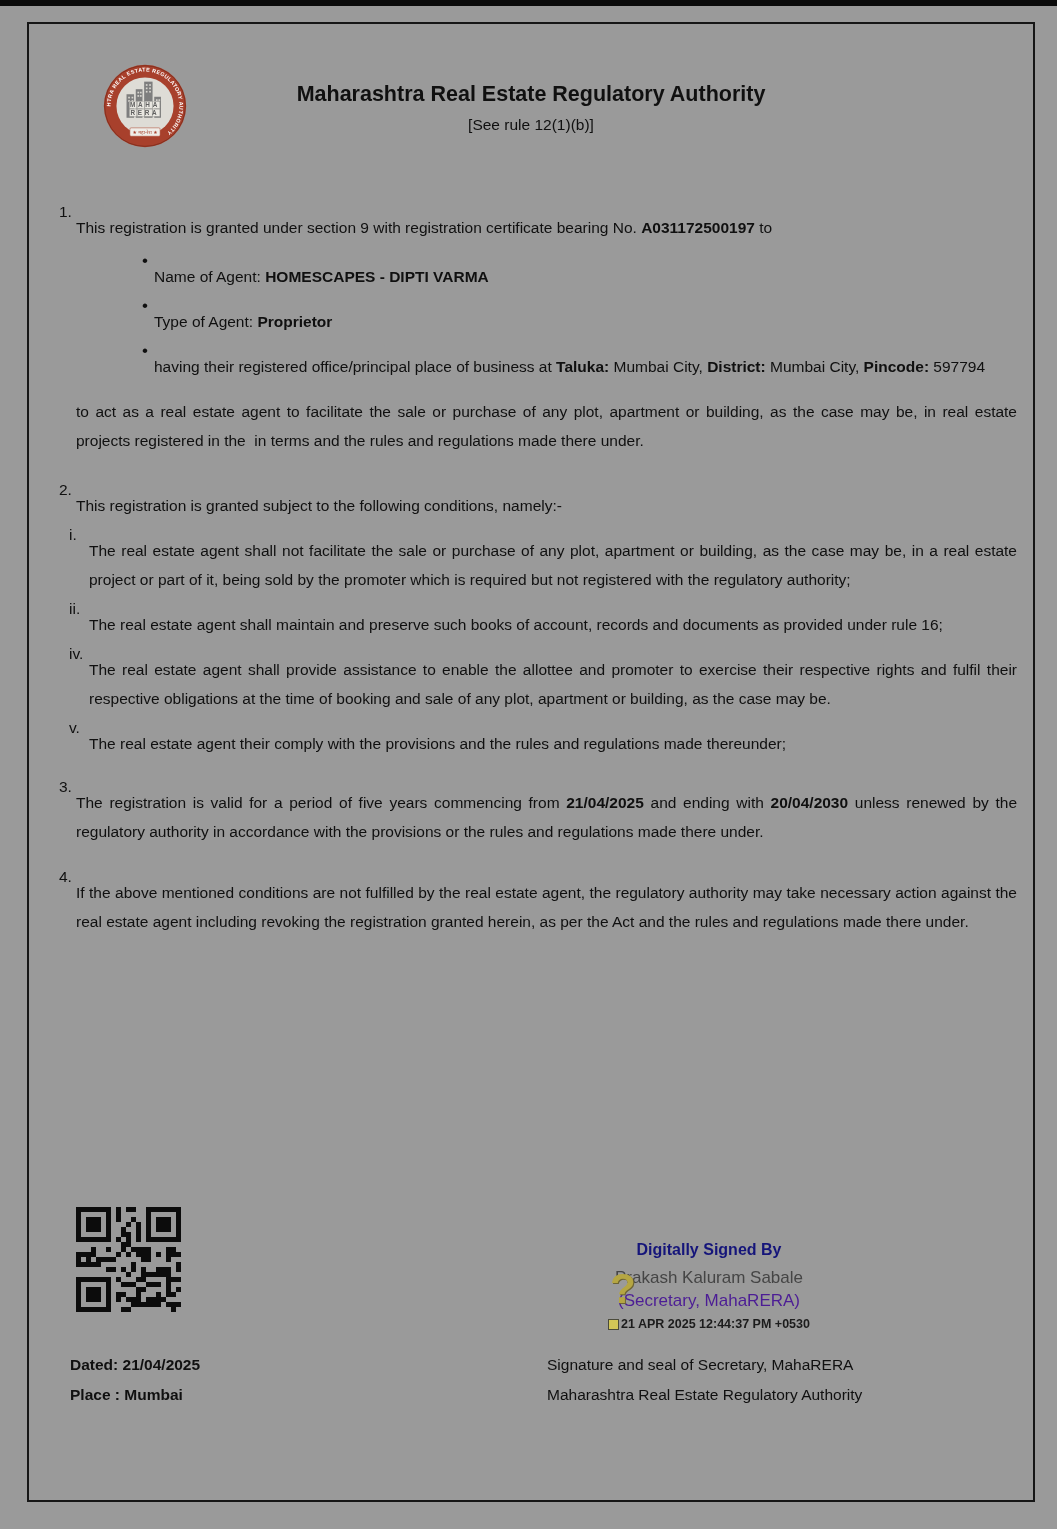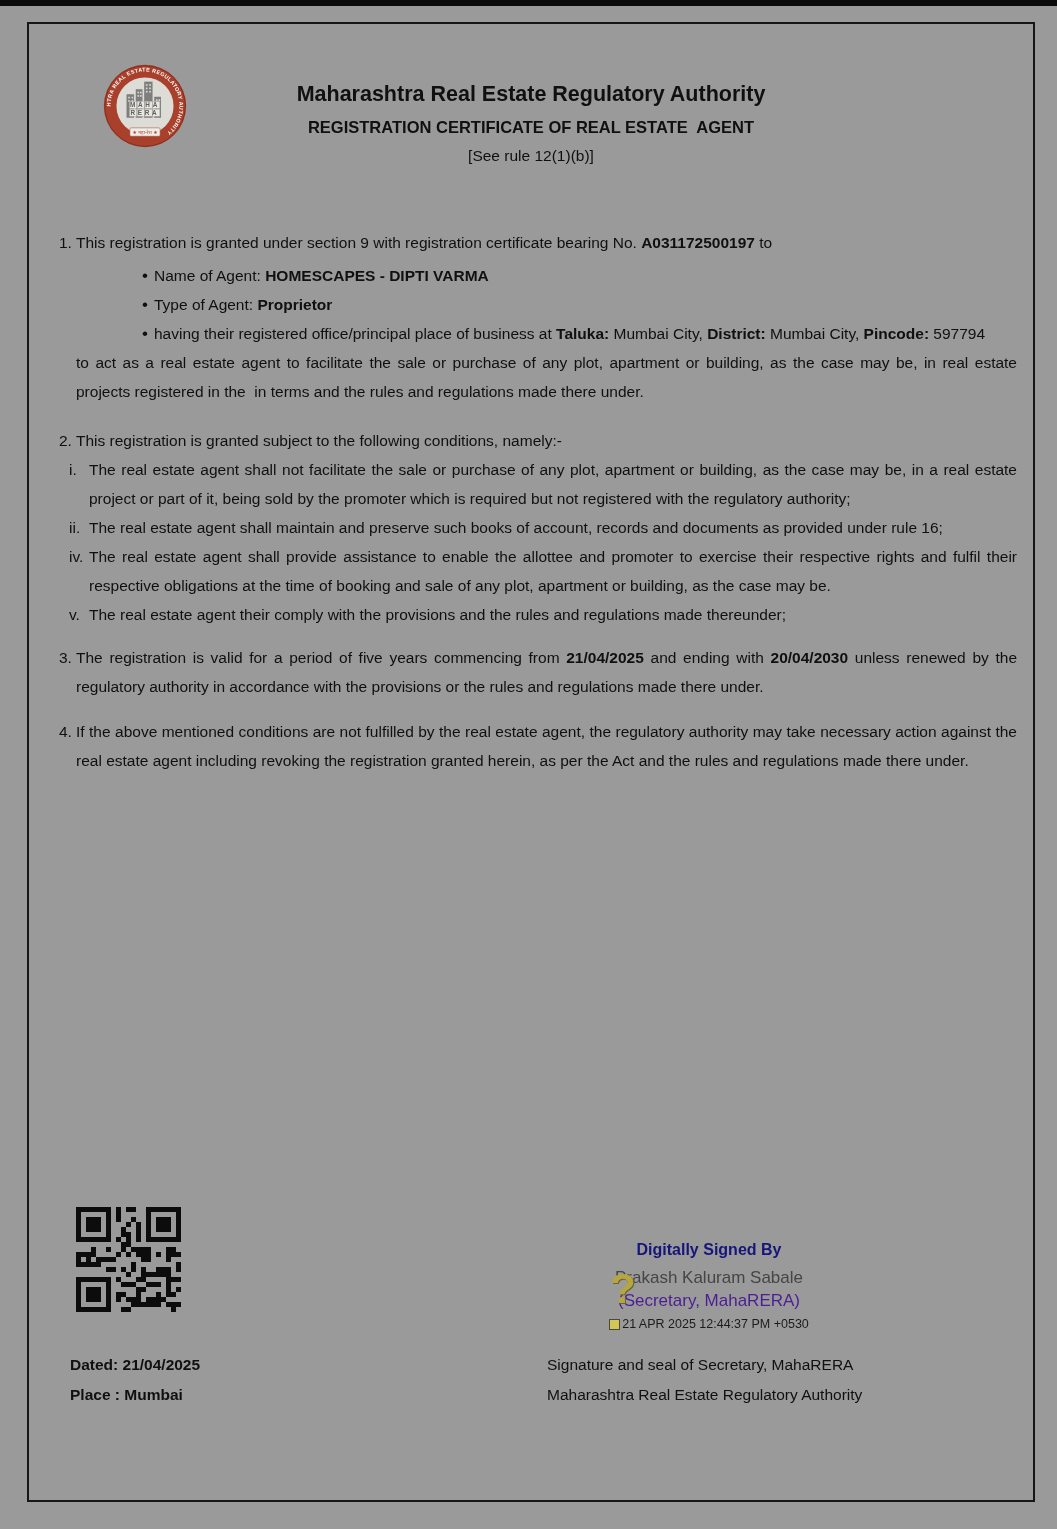--- a/index.html
+++ b/index.html
@@ -21,42 +21,42 @@
   .titles { text-align:center; padding-top:58px; }
   .title    { font-size:21.5px; font-weight:bold; line-height:24px; }
   .subtitle { font-size:16.5px; font-weight:bold; line-height:20px; margin-top:11px; white-space:pre; }
   .form-title { font-size:16.5px; font-weight:bold; line-height:20px; margin-top:13px; }
   .rule-ref { font-size:15.5px; line-height:19px; margin-top:9px; }
   
   .doc-body { margin-top:63px; padding:0 16px 0 30px; font-size:15.5px; line-height:29px; }
   .clause { display:flex; }
   .clause-num { flex:none; width:17px; }
   .clause-content { flex:1; min-width:0; }
-  .doc-body p { text-align:justify; }
+  .doc-body p { text-align:justify;margin-top:16px; }
   .prewrap { white-space:pre-wrap; }
   .bullets { margin:4px 0 0 66px; }
   .bullet-row { display:flex; }
   .bullet-glyph { flex:none; width:12px; font-size:17px; }
   .bullet-text { flex:1; text-align:center; }
   .conds { margin-left:-7px; }
   .cond { display:flex; }
   .cond-num { flex:none; width:20px; }
   .cond-text { flex:1; }
   .clause-2 { margin-top:20px; }
   .clause-3 { margin-top:14px; }
   .clause-4 { margin-top:16px; }
   b { font-weight:bold; }
   
   .qr { position:absolute; left:47px; top:1183px; width:105px; height:105px; }
   
   .sig { position:absolute; left:530px; top:1216px; width:300px; text-align:center; }
   .sig-title { font-size:16px; font-weight:bold; color:#15157a; line-height:20px;text-align:center; }
   .sig-name { font-size:17px; color:#454545; line-height:23px; margin-top:6px; }
   .sig-desig { font-size:17px; color:#4c1d95; line-height:23px; }
-  .sig-time { font-size:12.5px; font-weight:normal; color:#1c1c1c; line-height:16px; margin-top:4px;
+  .sig-time { font-size:12.5px; font-weight:bold; color:#1c1c1c; line-height:16px; margin-top:4px;
               display:flex; align-items:center; justify-content:center; }
   .sig-square { display:inline-block; width:11px; height:11px; background:#d2c657;
                 border:1.5px solid #4a4a3a; margin-right:2px; flex:none; }
   .q-icon { position:absolute; left:51px; top:28px; font-size:42px; font-weight:bold;
             color:#b5a642; line-height:42px; text-shadow:1px 1px 0 #6d6433; z-index:2; }
   
   .footer { position:absolute; left:0; top:1326px; width:100%; font-size:15.5px; line-height:30px; }
   .footer-left { position:absolute; left:41px; top:0; font-weight:bold; }
   .footer-right { position:absolute; left:518px; top:0; }
 </style>
@@ -114,21 +114,20 @@
       </g>
       <text x="50" y="51.6" font-size="7.6" font-weight="bold" fill="#606060" text-anchor="middle" letter-spacing="3.2">MAHA</text>
       <text x="50" y="60.8" font-size="7.6" font-weight="bold" fill="#606060" text-anchor="middle" letter-spacing="3.2">RERA</text>
       <rect x="32" y="76" width="36" height="10" rx="1.5" fill="#efede8" stroke="#a8402c" stroke-width="0.6"></rect>
       <text x="50" y="83.4" font-size="5.8" fill="#a8402c" text-anchor="middle">★ महा-रेरा ★</text>
     </svg>
   </div>
 
   <div class="titles">
     <div class="title">Maharashtra Real Estate Regulatory Authority</div>
-    <div class="subtitle">REGISTRATION CERTIFICATE OF REAL ESTATE  AGENT</div>
     <div class="rule-ref">[See rule 12(1)(b)]</div>
   </div>
 
   <div class="doc-body">
 
     <div class="clause clause-1">
       <span class="clause-num">1.</span>
       <div class="clause-content">
         <p><span>This registration is granted under section 9 with registration certificate bearing No. </span><b>A031172500197</b><span> to</span></p>
         <div class="bullets">

